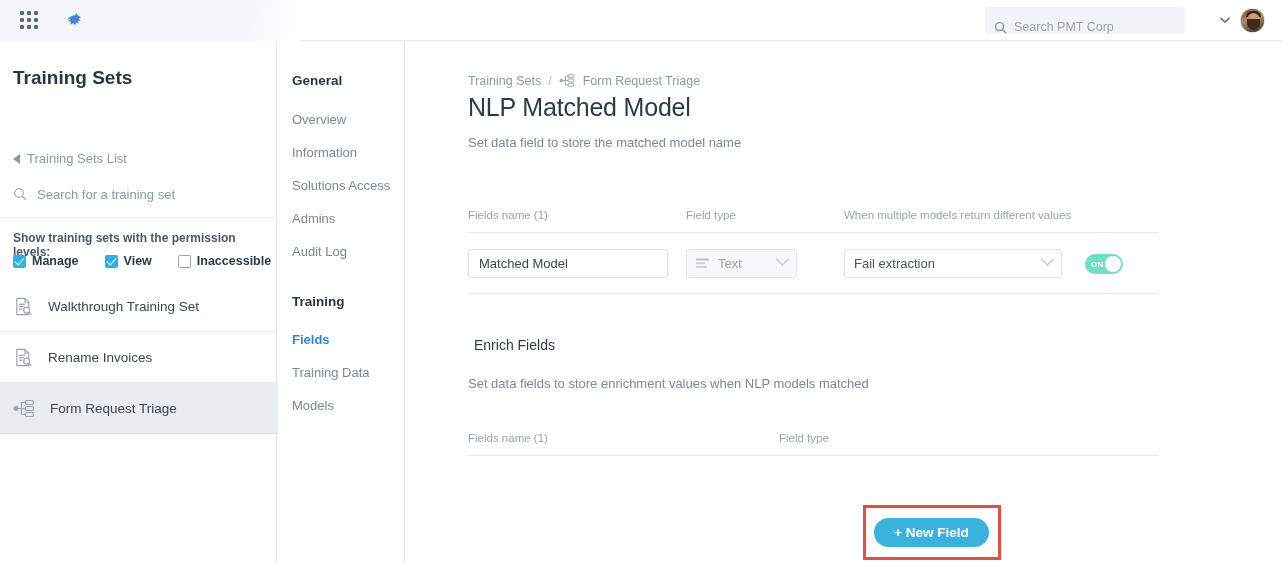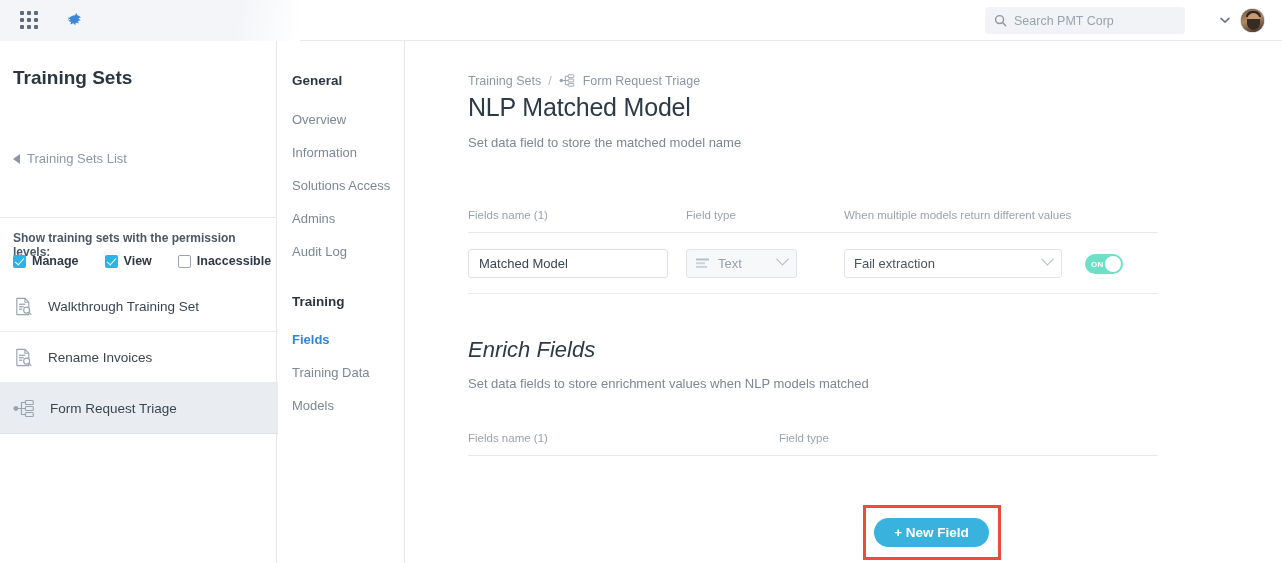--- a/index.html
+++ b/index.html
@@ -27,21 +27,21 @@
     display: grid; grid-template-columns: repeat(3, 4px); grid-template-rows: repeat(3, 4px);
     gap: 3px; align-content: center; justify-content: center;
   }
   .apps-grid i { width: 4px; height: 4px; border-radius: 1px; background: #5f6b7a; display: block; }
   .brand-logo { position: relative; margin-left: 23px; width: 22px; height: 22px; }
   .brand-title {
     margin-left: 10px; font-size: 16.5px; font-weight: bold; color: #3c4858; letter-spacing: .1px;
   }
   .search-wrap {
     position: absolute; left: 985px; top: 7px; width: 200px; height: 27px;
-    background: #f1f3f6; border-radius: 4px; display: flex; align-items: center; padding: 0 9px;
+    background: #f1f3f6; border-radius: 4px; display: flex; align-items: flex-end; padding: 0 9px;
   }
   .search-wrap input {
     border: none; outline: none; background: transparent; font-size: 12.5px;
     color: #6b7280; width: 160px; font-family: "Liberation Sans", sans-serif;
   }
   .search-wrap input::placeholder { color: #9aa3ae; }
   .chev-user {
     position: absolute; left: 1218px; top: 13px; width: 14px; height: 14px;
   }
   .avatar {
@@ -144,21 +144,21 @@
     margin-left: auto; width: 9px; height: 9px; border-right: 1.6px solid #adb5bf;
     border-bottom: 1.6px solid #adb5bf; transform: rotate(45deg) translate(-3px,-3px);
   }
   .toggle {
     position: absolute; width: 38px; height: 20px; border-radius: 10px; background: #6fdfc8;
     display: flex; align-items: center; cursor: pointer;
   }
   .toggle .knob { position: absolute; right: 2px; width: 16px; height: 16px; border-radius: 50%; background: #fff; }
   .toggle .on-txt { font-size: 8px; font-weight: bold; color: #ffffff; margin-left: 6px; letter-spacing: .3px; }
 
-  .h2 { position: absolute; left: 62px; font-size: 22px; color: #2d3a47; font-weight: normal; font-style: italic; }
+  .h2 { position: absolute; left: 68px; font-size: 14px; color: #2d3a47; font-weight: normal; }
   .sub2 { position: absolute; left: 62px; font-size: 13px; color: #7e8793; }
 
   .hl-box {
     position: absolute; left: 457px; top: 464px; width: 138px; height: 55px;
     border: 3px solid #ee4b3c; background: #ffffff;
   }
   .new-field-btn {
     position: absolute; left: 468px; top: 477px; width: 115px; height: 29px;
     background: #39b3dd; border: none; border-radius: 15px; color: #fff;
     font-size: 13.5px; font-weight: bold; cursor: pointer; font-family: "Liberation Sans", sans-serif;
@@ -215,20 +215,29 @@
 </div>
 
 <div class="sidebar">
   <div class="sb-title">Training Sets</div>
 
   <div class="sb-back">
     <span class="tri"></span>
     <span>Training Sets List</span>
   </div>
 
+  <div class="sb-search">
+    <span style="display:flex;">
+      <svg width="14" height="14" viewBox="0 0 14 14" aria-hidden="true">
+        <circle cx="6" cy="6" r="4.3" fill="none" stroke="#aab2bc" stroke-width="1.3"></circle>
+        <line x1="9.2" y1="9.2" x2="12.6" y2="12.6" stroke="#aab2bc" stroke-width="1.4" stroke-linecap="round"></line>
+      </svg>
+    </span>
+    <input type="text" placeholder="Search for a training set" style="">
+  </div>
 
   <div class="sb-sep"></div>
 
   <div class="perm-label">Show training sets with the permission levels:</div>
 
   <div class="perm-row">
     <label class="perm-item">
       <span class="cbx on"></span>
       <span>Manage</span>
     </label>

